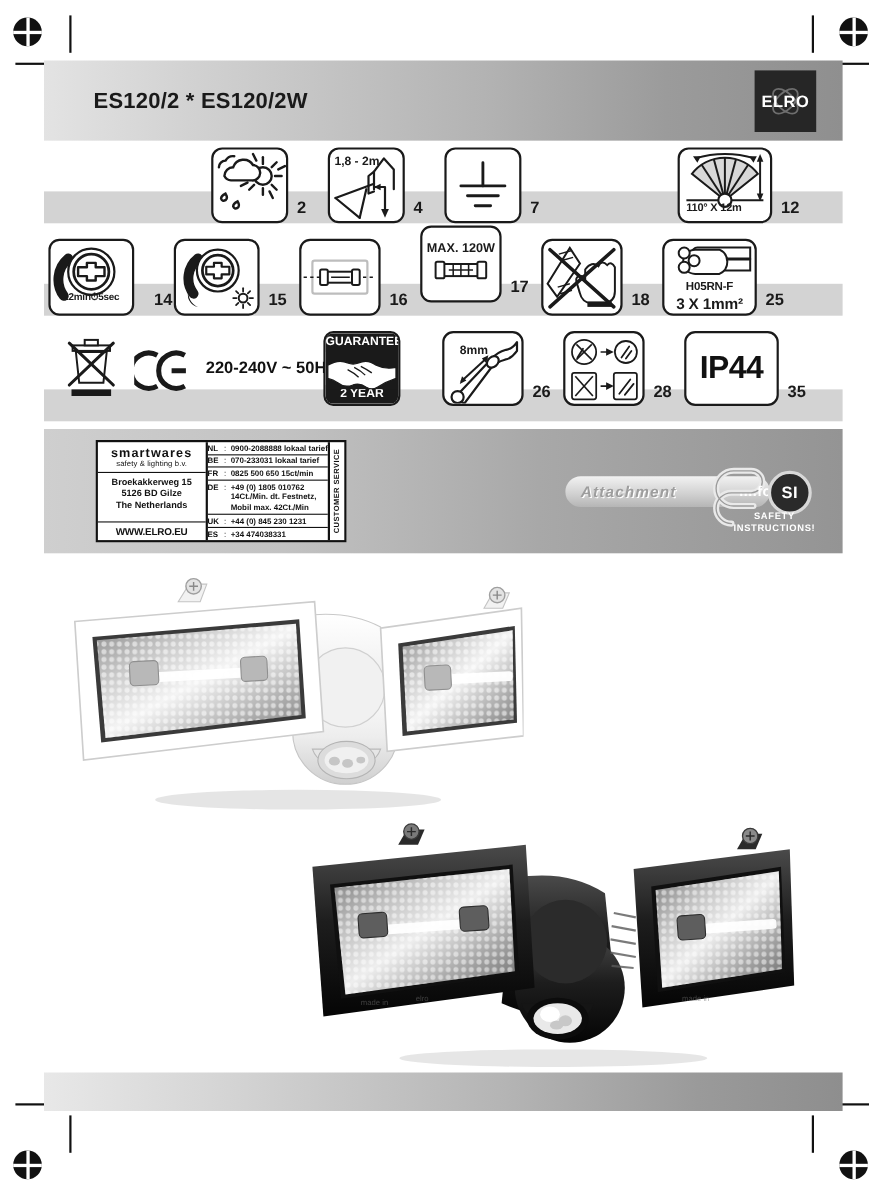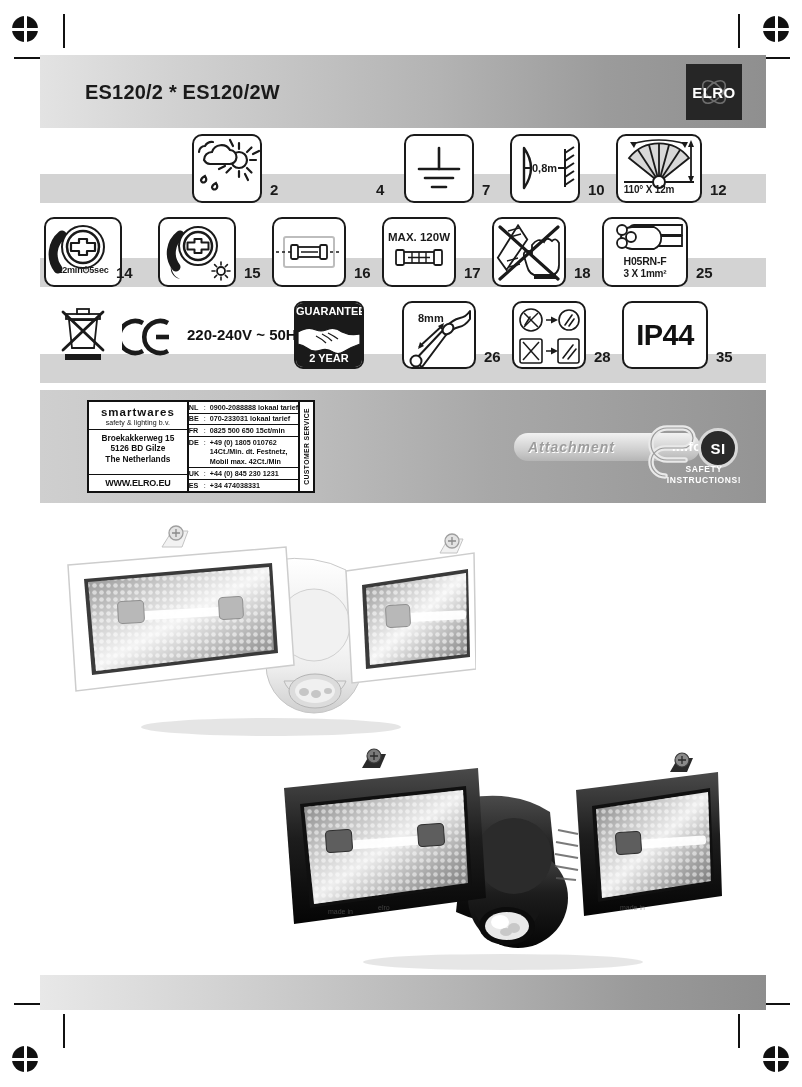--- a/index.html
+++ b/index.html
@@ -204,56 +204,52 @@
 
           <path d="M11 40 q2.5 4 0 6 q-3 1.5 -4 -1.5 q0 -2.5 4 -4.5 z" fill="#fff"></path>
           <path d="M22 47 q2.5 4 0 6 q-3 1.5 -4 -1.5 q0 -2.5 4 -4.5 z" fill="#fff"></path>
         </g>
       </svg>
     </div>
     <div class="icon-num" style="left:78px;top:48px;">2</div>
   </div>
 
   <div class="icon-cell" style="left:258px;top:6px;width:102px;height:69px;">
+    <div class="icon-box" style="width:70px;height:69px;">
+      <svg width="66" height="65" viewBox="0 0 66 65">
+        <g stroke="#1a1a1a" stroke-width="2" fill="none" stroke-linecap="round" stroke-linejoin="round">
+          <path d="M40 36 L40 20 L49 8 L58 18 L58 36"></path>
+          <path d="M40 20 L35 24 L35 40 L40 38"></path>
+          <path d="M5 44 L40 31"></path>
+          <path d="M5 44 L27 62"></path>
+          <path d="M33 36 L27 62"></path>
+          <path d="M40 34 L50 34 L50 56"></path>
+        </g>
+        <polygon points="50,62 46.5,54 53.5,54" fill="#1a1a1a"></polygon>
+        <polygon points="40,34 46,31 46,37" fill="#1a1a1a"></polygon>
+        <text x="4" y="14" font-family="Liberation Sans, sans-serif" font-size="11" font-weight="bold" fill="#1a1a1a">1,8 - 2m</text>
+      </svg>
+    </div>
     <div class="icon-num" style="left:78px;top:48px;">4</div>
   </div>
 
   <div class="icon-cell" style="left:364px;top:6px;width:102px;height:69px;">
     <div class="icon-box" style="width:70px;height:69px;">
       <svg width="66" height="65" viewBox="0 0 66 65">
         <g stroke="#1a1a1a" stroke-width="2.6" stroke-linecap="round">
           <line x1="33" y1="12" x2="33" y2="33"></line>
           <line x1="13" y1="33" x2="53" y2="33"></line>
           <line x1="19" y1="42" x2="47" y2="42"></line>
           <line x1="26" y1="51" x2="40" y2="51"></line>
         </g>
       </svg>
     </div>
     <div class="icon-num" style="left:78px;top:48px;">7</div>
   </div>
 
-  <div class="icon-cell" style="left:470px;top:6px;width:102px;height:69px;">
-    <div class="icon-box" style="width:70px;height:69px;">
-      <svg width="66" height="65" viewBox="0 0 66 65">
-        <path d="M12 12 q14 20 0 40 z" fill="#fff" stroke="#1a1a1a" stroke-width="2.4" stroke-linejoin="round"></path>
-        <g stroke="#1a1a1a" stroke-width="2">
-          <line x1="12" y1="32" x2="19" y2="32"></line>
-          <line x1="46" y1="32" x2="53" y2="32"></line>
-          <line x1="53" y1="13" x2="53" y2="51"></line>
-          <line x1="53" y1="17" x2="62" y2="11"></line>
-          <line x1="53" y1="25" x2="62" y2="19"></line>
-          <line x1="53" y1="33" x2="62" y2="27"></line>
-          <line x1="53" y1="41" x2="62" y2="35"></line>
-          <line x1="53" y1="49" x2="62" y2="43"></line>
-        </g>
-        <text x="20" y="36" font-family="Liberation Sans, sans-serif" font-size="11" font-weight="bold" fill="#1a1a1a">0,8m</text>
-      </svg>
-    </div>
-    <div class="icon-num" style="left:78px;top:48px;">10</div>
-  </div>
 
   <div class="icon-cell" style="left:576px;top:6px;width:102px;height:69px;">
     <div class="icon-box" style="width:86px;height:69px;">
       <svg width="82" height="65" viewBox="0 0 82 65">
 
         <path d="M41 46 L11 22 A38 38 0 0 1 71 22 Z" fill="#d8d8d8" stroke="none"></path>
         <g stroke="#1a1a1a" stroke-width="1.8" fill="none">
           <path d="M41 46 L11 22 A38 38 0 0 1 71 22 Z"></path>
           <line x1="41" y1="46" x2="20" y2="14"></line>
           <line x1="41" y1="46" x2="31" y2="9"></line>
@@ -280,21 +276,21 @@
       <svg width="74" height="66" viewBox="0 0 74 66">
         <path d="M12 50 a25 25 0 0 1 4 -34" stroke="#1a1a1a" stroke-width="9" fill="none" stroke-linecap="round"></path>
         <circle cx="37" cy="28" r="21" fill="#fff" stroke="#1a1a1a" stroke-width="2"></circle>
         <circle cx="37" cy="28" r="16" fill="#fff" stroke="#1a1a1a" stroke-width="2.5"></circle>
         <path d="M33 20 h8 v4 h8 v8 h-8 v4 h-8 v-4 h-8 v-8 h8 z" fill="#fff" stroke="#1a1a1a" stroke-width="2.2" stroke-linejoin="round"></path>
       </svg>
     </div>
     <div class="icon-cap" style="top:48px;width:78px;font-size:9px;">
       <span>12min</span><span>⏱</span><span>5sec</span>
     </div>
-    <div class="icon-num" style="left:72px;top:48px;">14</div>
+    <div class="icon-num" style="left:96px;top:48px;">14</div>
   </div>
 
   <div class="icon-cell" style="left:118px;top:89px;width:102px;height:70px;">
     <div class="icon-box" style="width:78px;height:70px;">
       <svg width="74" height="66" viewBox="0 0 74 66">
         <path d="M16 48 a23 23 0 0 1 4 -32" stroke="#1a1a1a" stroke-width="9" fill="none" stroke-linecap="round"></path>
         <circle cx="38" cy="27" r="19" fill="#fff" stroke="#1a1a1a" stroke-width="2"></circle>
         <circle cx="38" cy="27" r="14" fill="#fff" stroke="#1a1a1a" stroke-width="2.5"></circle>
         <path d="M34.5 20 h7 v3.5 h7 v7 h-7 v3.5 h-7 v-3.5 h-7 v-7 h7 z" fill="#fff" stroke="#1a1a1a" stroke-width="2" stroke-linejoin="round"></path>
 
@@ -325,21 +321,21 @@
         <line x1="2" y1="33" x2="68" y2="33" stroke="#1a1a1a" stroke-width="1.4" stroke-dasharray="3 3"></line>
         <rect x="21" y="28" width="28" height="10" fill="#fff" stroke="#1a1a1a" stroke-width="1.8"></rect>
         <rect x="17" y="26" width="7" height="14" rx="1.5" fill="#fff" stroke="#1a1a1a" stroke-width="1.8"></rect>
         <rect x="46" y="26" width="7" height="14" rx="1.5" fill="#fff" stroke="#1a1a1a" stroke-width="1.8"></rect>
         <line x1="27" y1="33" x2="44" y2="33" stroke="#1a1a1a" stroke-width="1.4"></line>
       </svg>
     </div>
     <div class="icon-num" style="left:82px;top:48px;">16</div>
   </div>
 
-  <div class="icon-cell" style="left:342px;top:89px;width:102px;height:70px;">
+  <div class="icon-cell" style="left:342px;top:77px;width:102px;height:70px;">
     <div class="icon-box" style="width:74px;height:70px;">
       <svg width="70" height="66" viewBox="0 0 70 66">
         <text x="35" y="22" text-anchor="middle" font-family="Liberation Sans, sans-serif" font-size="11.5" font-weight="bold" fill="#1a1a1a">MAX. 120W</text>
         <rect x="18" y="33" width="34" height="11" fill="#fff" stroke="#1a1a1a" stroke-width="1.8"></rect>
         <rect x="12" y="31" width="8" height="15" rx="1.5" fill="#fff" stroke="#1a1a1a" stroke-width="1.8"></rect>
         <rect x="50" y="31" width="8" height="15" rx="1.5" fill="#fff" stroke="#1a1a1a" stroke-width="1.8"></rect>
         <line x1="24" y1="38.5" x2="46" y2="38.5" stroke="#1a1a1a" stroke-width="1.4"></line>
         <g stroke="#1a1a1a" stroke-width="1.4">
           <line x1="28" y1="33" x2="28" y2="44"></line>
             <line x1="35" y1="33" x2="35" y2="44"></line>
@@ -382,21 +378,21 @@
           <path d="M30 6 h48 v10 h-48 a5 5 0 0 1 0 -10 z"></path>
           <path d="M30 17 h48 v10 h-48 a5 5 0 0 1 0 -10 z"></path>
           <path d="M50 8 a12 12 0 0 1 0 22 l-22 0 a11 11 0 0 1 0 -22 z"></path>
           <circle cx="18" cy="11" r="5"></circle>
           <circle cx="18" cy="24" r="5"></circle>
           <circle cx="27" cy="18" r="5"></circle>
         </g>
       </svg>
     </div>
     <div class="icon-cap" style="top:38px;width:86px;font-size:10.5px;">H05RN-F</div>
-    <div class="icon-cap" style="top:51px;width:86px;font-size:10px;">3 X 1mm²</div>
+    <div class="icon-cap" style="top:51px;width:86px;font-size:14px;">3 X 1mm²</div>
     <div class="icon-num" style="left:94px;top:48px;">25</div>
   </div>
 
   <div class="ce-row" style="left:18px;top:178px;">
     <svg width="50" height="56" viewBox="0 0 50 56">
       <g stroke="#1a1a1a" stroke-width="1.8" fill="#fff">
         <path d="M11 14 h28 l-3 28 h-22 z"></path>
         <rect x="8" y="8" width="34" height="5"></rect>
         <rect x="19" y="3" width="12" height="5"></rect>
       </g>

